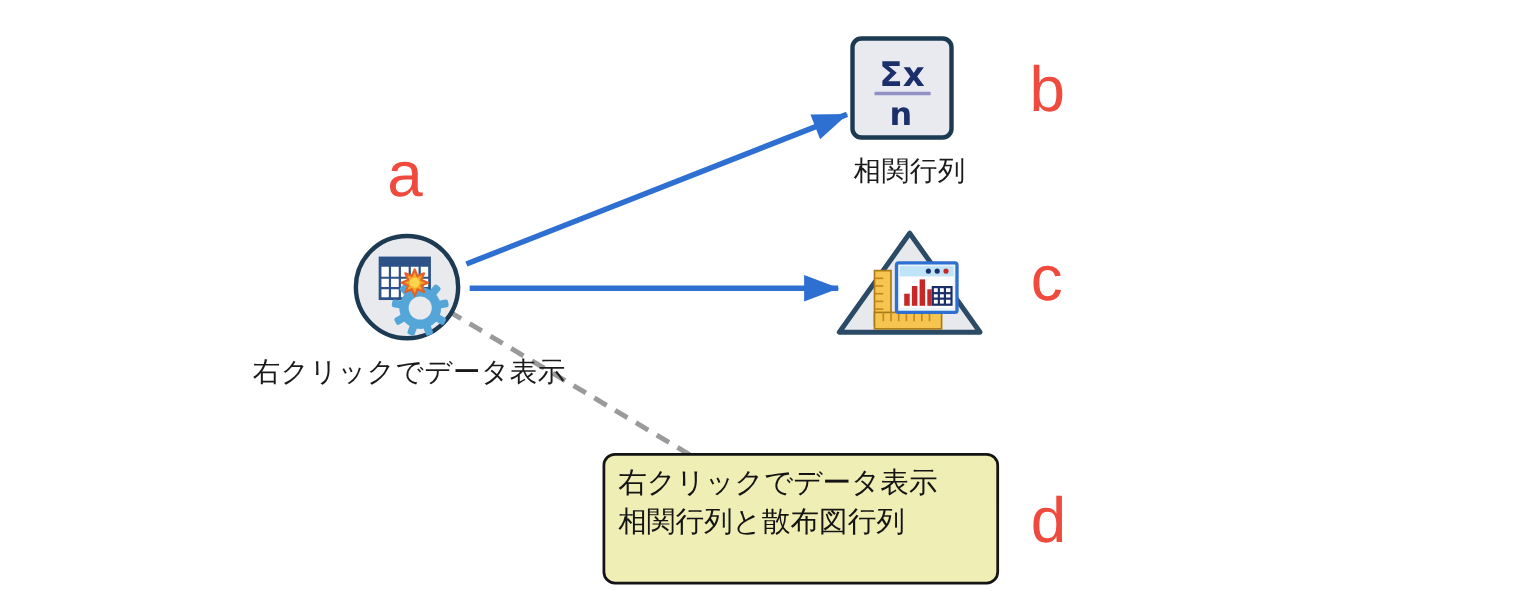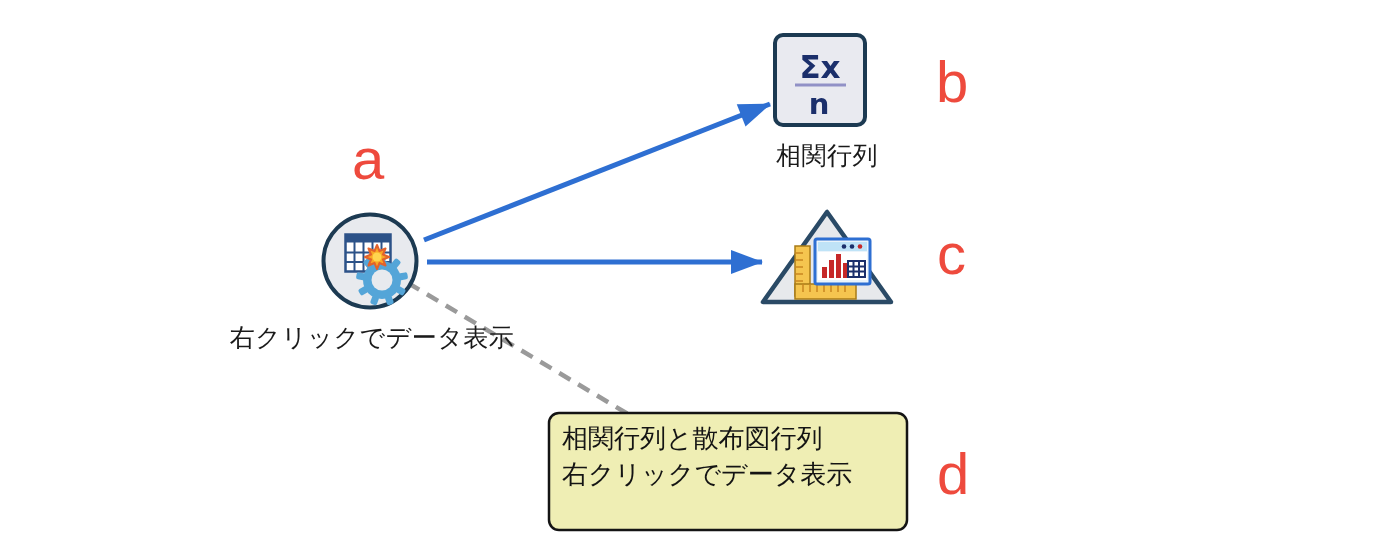--- a/index.html
+++ b/index.html
@@ -140,21 +140,21 @@
 
     <rect x="549" y="413" width="358" height="117" rx="10" fill="#efeeb4" stroke="#141414" stroke-width="2.5"></rect>
   </svg>
 
   <div class="node-label" style="left:372px;top:321px;">右クリックでデータ表示</div>
 
   <div class="node-label" style="left:827px;top:139px;">相関行列</div>
 
 
   <div class="note-text">
+    <div>右クリックでデータ表示</div>
     <div>相関行列と散布図行列</div>
-    <div>右クリックでデータ表示</div>
   </div>
 
   <div class="annotation-letter" style="left:352px;top:130px;">a</div>
   <div class="annotation-letter" style="left:936px;top:53px;">b</div>
   <div class="annotation-letter" style="left:937px;top:225px;">c</div>
   <div class="annotation-letter" style="left:937px;top:445px;">d</div>
 </div>
 
 </body></html>

